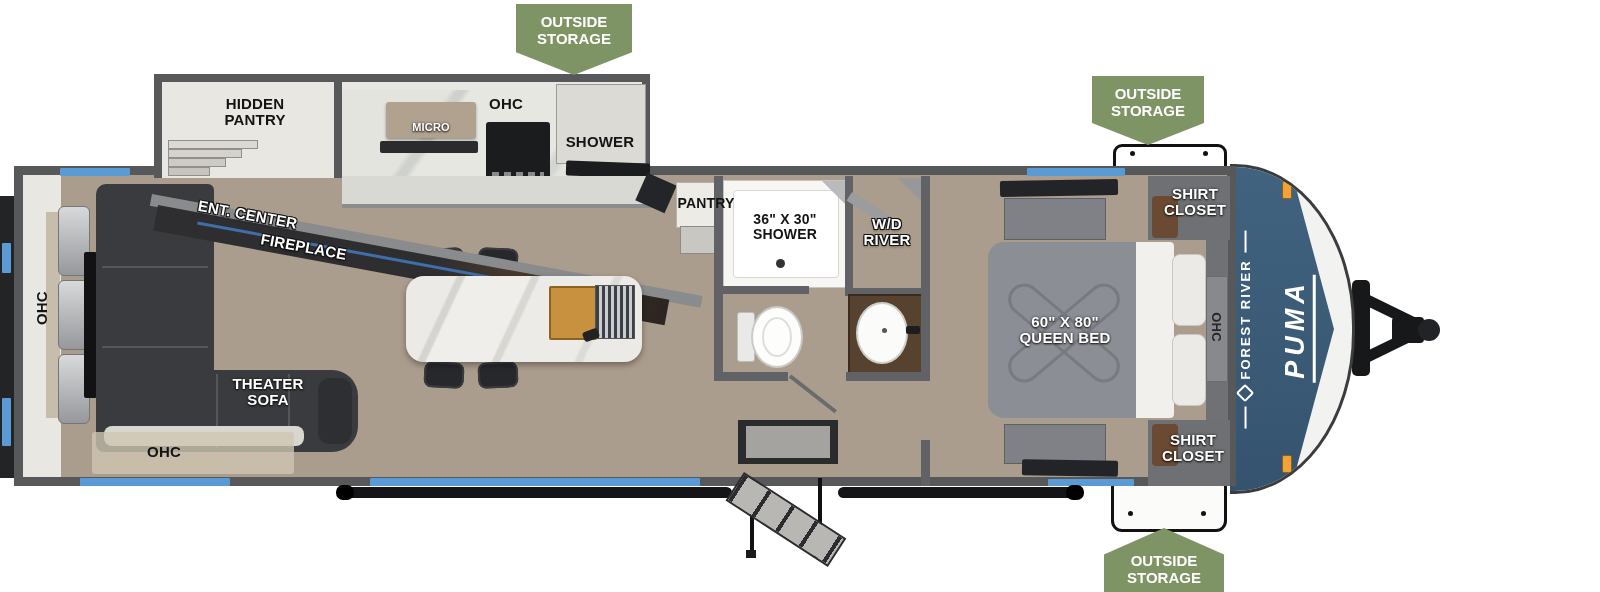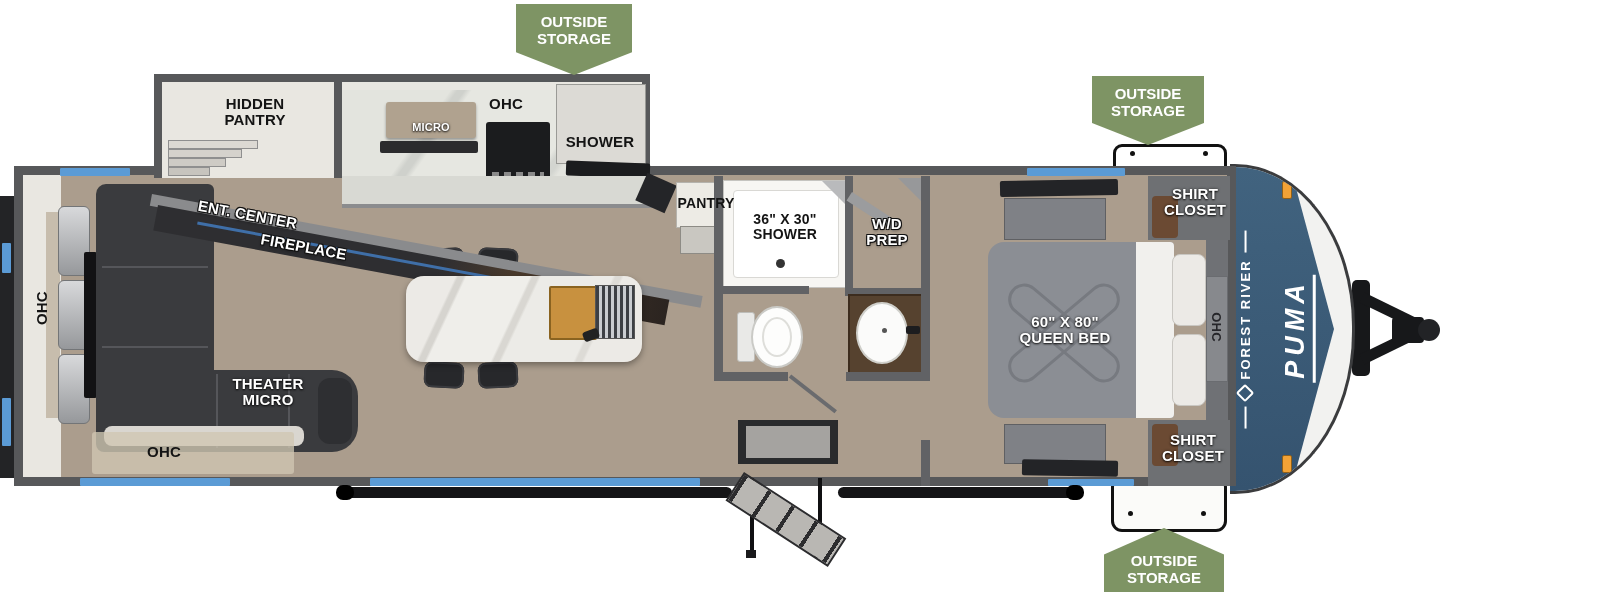--- a/index.html
+++ b/index.html
@@ -122,21 +122,21 @@
     <div style="position:absolute;left:6px;top:82px;width:106px;height:2px;background:#55565a;"></div>
     <div style="position:absolute;left:6px;top:162px;width:106px;height:2px;background:#55565a;"></div>
   </div>
   <div class="abs" style="left:96px;top:370px;width:262px;height:82px;background:#3a3b3e;border-radius:0 26px 26px 8px;z-index:4;">
     <div style="position:absolute;left:120px;top:4px;width:2px;height:74px;background:#55565a;"></div>
     <div style="position:absolute;left:192px;top:4px;width:2px;height:74px;background:#55565a;"></div>
     <div style="position:absolute;left:222px;top:8px;width:34px;height:66px;background:#2e2f32;border-radius:12px;"></div>
   </div>
   <div class="abs" style="left:104px;top:426px;width:200px;height:20px;background:#d9d6d0;border-radius:8px;z-index:5;"></div>
   <div class="lbl light" style="left:220px;top:376px;width:96px;font-size:15px;">THEATER
-MICRO</div>
+SOFA</div>
   <div class="abs" style="left:92px;top:432px;width:202px;height:42px;background:rgba(208,198,178,.78);border-radius:3px;z-index:6;"></div>
   <div class="lbl" style="left:134px;top:444px;width:60px;font-size:15px;z-index:8;">OHC</div>
 
   <div class="abs"></div>
   <div class="chair" style="left:424px;top:248px;transform:rotate(-3deg);z-index:4;"></div>
   <div class="chair" style="left:478px;top:248px;transform:rotate(3deg);z-index:4;"></div>
   <div class="chair" style="left:424px;top:362px;transform:rotate(3deg);z-index:4;"></div>
   <div class="chair" style="left:478px;top:362px;transform:rotate(-3deg);z-index:4;"></div>
   <div class="abs" style="left:406px;top:276px;width:236px;height:86px;border-radius:18px;z-index:5;box-shadow:0 3px 6px rgba(0,0,0,.35);
               background:linear-gradient(115deg,#eceae6 0 18%,#d6d4cf 19% 21%,#efeeea 22% 45%,#d9d7d2 46% 48%,#ecebe7 49% 75%,#dddbd6 76% 78%,#eceae6 79%);">
@@ -155,21 +155,21 @@
     <div style="position:absolute;right:0;top:0;width:0;height:0;border-top:26px solid #b9babc;border-left:26px solid transparent;"></div>
     <div style="position:absolute;left:52px;top:78px;width:9px;height:9px;background:#333;border-radius:50%;"></div>
   </div>
   <div class="lbl" style="left:723px;top:212px;width:124px;font-size:14px;">36" X 30"
 SHOWER</div>
   <div class="wall" style="left:723px;top:286px;width:86px;height:8px;background:#616265;z-index:5;"></div>
   <div class="wall" style="left:845px;top:176px;width:8px;height:120px;background:#616265;z-index:5;"></div>
   <div class="abs" style="left:898px;top:178px;width:0;height:0;border-top:24px solid #97989a;border-left:24px solid transparent;z-index:5;"></div>
   <div class="abs" style="left:852px;top:192px;width:56px;height:10px;background:#9b9c9e;transform:rotate(33deg);transform-origin:left top;z-index:5;"></div>
   <div class="lbl outline" style="left:850px;top:216px;width:74px;font-size:15px;">W/D
-PREP</div>
+RIVER</div>
   <div class="wall" style="left:845px;top:288px;width:85px;height:8px;background:#616265;z-index:5;"></div>
 
   <div class="abs" style="left:737px;top:312px;width:16px;height:48px;background:#e9e9e7;border:1px solid #bdbdb9;border-radius:3px;z-index:5;"></div>
   <div class="abs" style="left:751px;top:306px;width:48px;height:58px;background:#fdfdfc;border:2px solid #cacac6;border-radius:50%;z-index:5;">
     <div style="position:absolute;left:9px;top:9px;width:26px;height:36px;border:2px solid #dededa;border-radius:50%;"></div>
   </div>
 
   <div class="abs" style="left:848px;top:294px;width:78px;height:76px;background:#56422f;border:2px solid #3c2c1e;z-index:5;">
     <div style="position:absolute;left:6px;top:6px;width:48px;height:58px;background:#fbfbfa;border:2px solid #cfcfca;border-radius:50%;"></div>
     <div style="position:absolute;left:32px;top:32px;width:5px;height:5px;background:#555;border-radius:50%;"></div>

